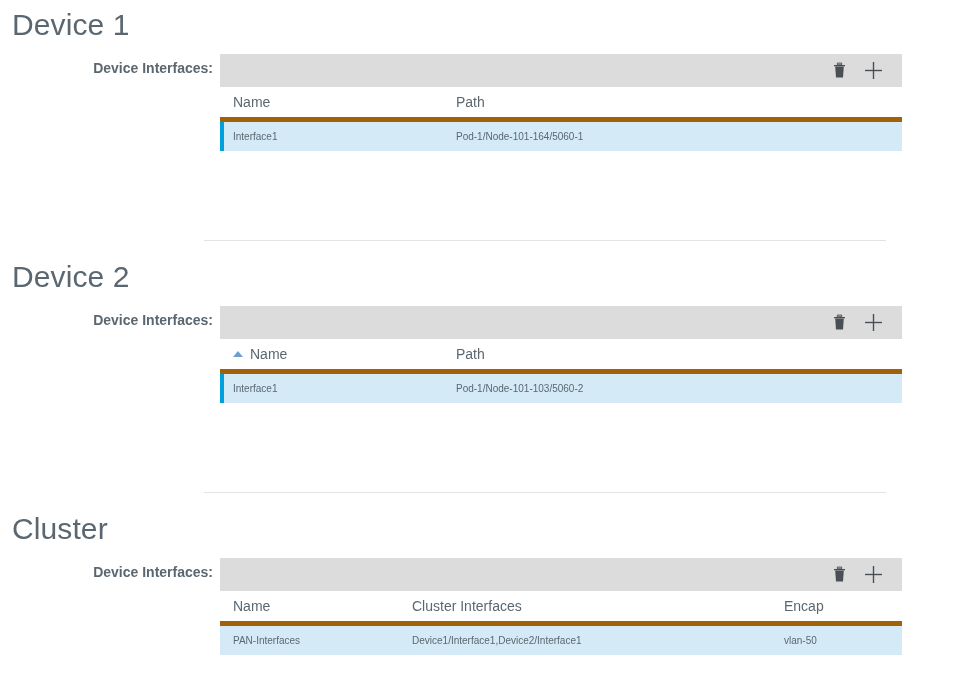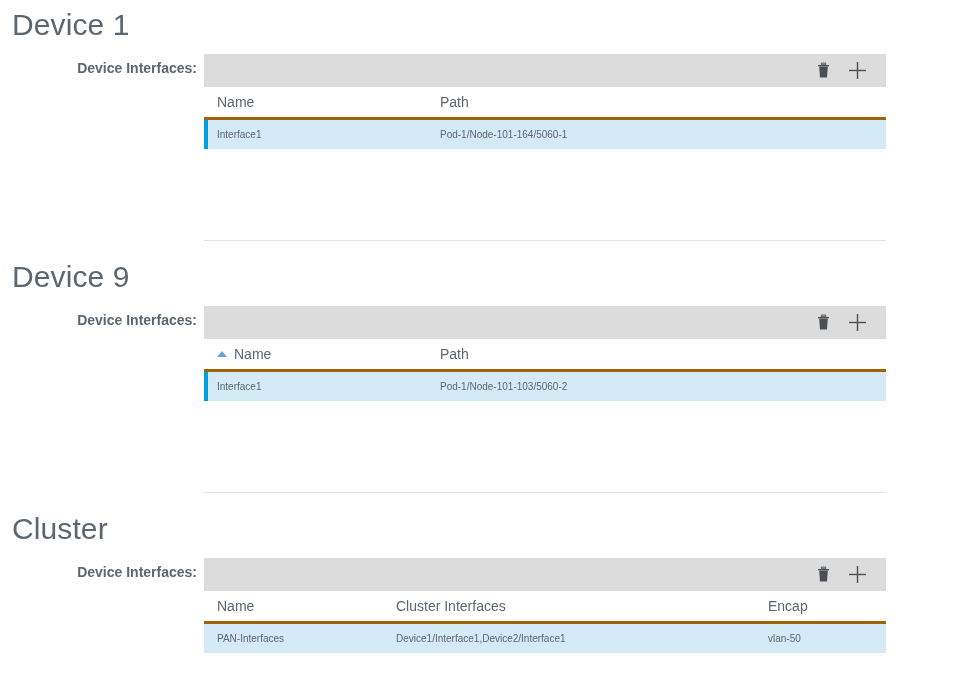--- a/index.html
+++ b/index.html
@@ -85,21 +85,21 @@
     border-collapse: collapse;
     table-layout: fixed;
     font-size: 14px;
   }
   .tbl thead th {
     text-align: left;
     font-weight: 400;
     color: #5b6770;
     font-size: 14px;
     padding: 7px 0 7px 0;
-    border-bottom: 3px solid #a16207;
+    border-bottom: 5px solid #a16207;
     background: #ffffff;
     white-space: nowrap;
   }
   .tbl tbody td {
     background: #d4eaf7;
     color: #5b6770;
     font-size: 10px;
     padding: 6px 0 6px 0;
     height: 17px;
     white-space: nowrap;
@@ -145,21 +145,21 @@
   }
 
   
   #sec-device1 { position: absolute; top: 8px;  left: 0; width: 971px; }
   #sec-device2 { position: absolute; top: 260px; left: 0; width: 971px; }
   #sec-cluster { position: absolute; top: 512px; left: 0; width: 904px; }
 
   #div-1 { position: absolute; top: 240px; left: 0; }
   #div-2 { position: absolute; top: 492px; left: 0; }
 
-  .sec-body { margin-top: 12px; }
+  .sec-body { margin-top: 12px; margin-left: 16px; }
 </style>
 </head>
 <body>
 
 <div class="section" id="sec-device1">
   <h2 class="section-title">Device 1</h2>
 
   <div class="sec-body field-row">
     <div class="field-label">Device Interfaces:</div>
     <div class="field-control">
@@ -208,21 +208,21 @@
         </table>
 
       </div>
     </div>
   </div>
 </div>
 
 <div class="divider" id="div-1"></div>
 
 <div class="section" id="sec-device2">
-  <h2 class="section-title">Device 9</h2>
+  <h2 class="section-title">Device 2</h2>
 
   <div class="sec-body field-row">
     <div class="field-label">Device Interfaces:</div>
     <div class="field-control">
       <div class="widget">
 
         <div class="toolbar">
           <button class="tool-btn">
             <span>
               <svg width="15" height="17" viewBox="0 0 15 17">

